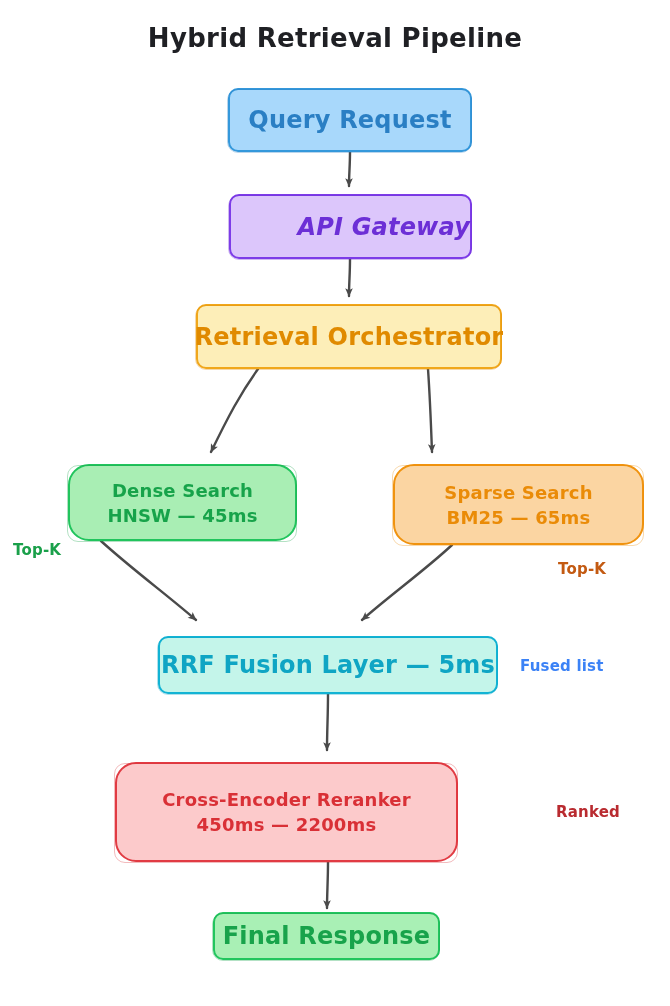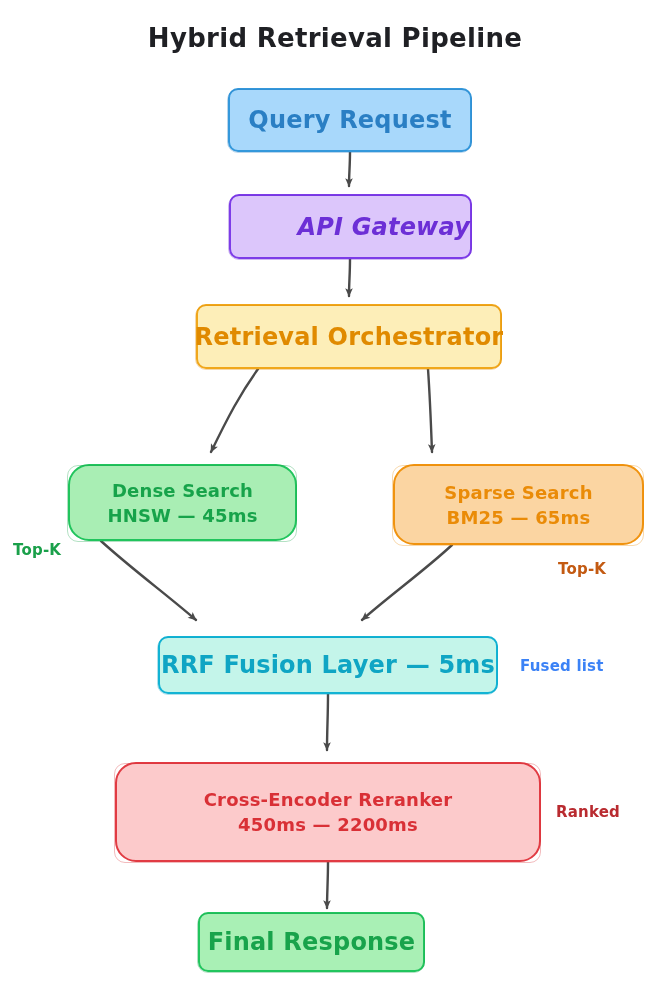--- a/index.html
+++ b/index.html
@@ -152,26 +152,26 @@
 
   <div class="node two-line n-sparse" style="left:385px; top:464px; width:251px; height:81px;margin-left:8px;">
     <span class="line">Sparse Search</span>
     <span class="line">BM25 — 65ms</span>
   </div>
 
   <div class="node one-line n-rrf" style="left:158px; top:636px; width:340px; height:58px;">
     <span class="line">RRF Fusion Layer — 5ms</span>
   </div>
 
-  <div class="node two-line n-rerank" style="left:115px; top:762px; width:426px; height:100px;">
+  <div class="node two-line n-rerank" style="left:115px; top:762px; width:343px; height:100px;">
     <span class="line">Cross-Encoder Reranker</span>
     <span class="line">450ms — 2200ms</span>
   </div>
 
-  <div class="node one-line n-final" style="left:198px; top:912px; width:227px; height:60px;text-align:right;">
+  <div class="node one-line n-final" style="left:213px; top:912px; width:227px; height:48px;text-align:right;">
     <span class="line">Final Response</span>
   </div>
 
   <div class="edge-label el-topk-left" style="left:13px; top:541px;">Top-K</div>
 
   <div class="edge-label el-topk-right" style="left:558px; top:560px;">Top-K</div>
 
   <div class="edge-label el-fused" style="left:520px; top:657px;">Fused list</div>
 
   <div class="edge-label el-ranked" style="left:556px; top:803px;">Ranked</div>

